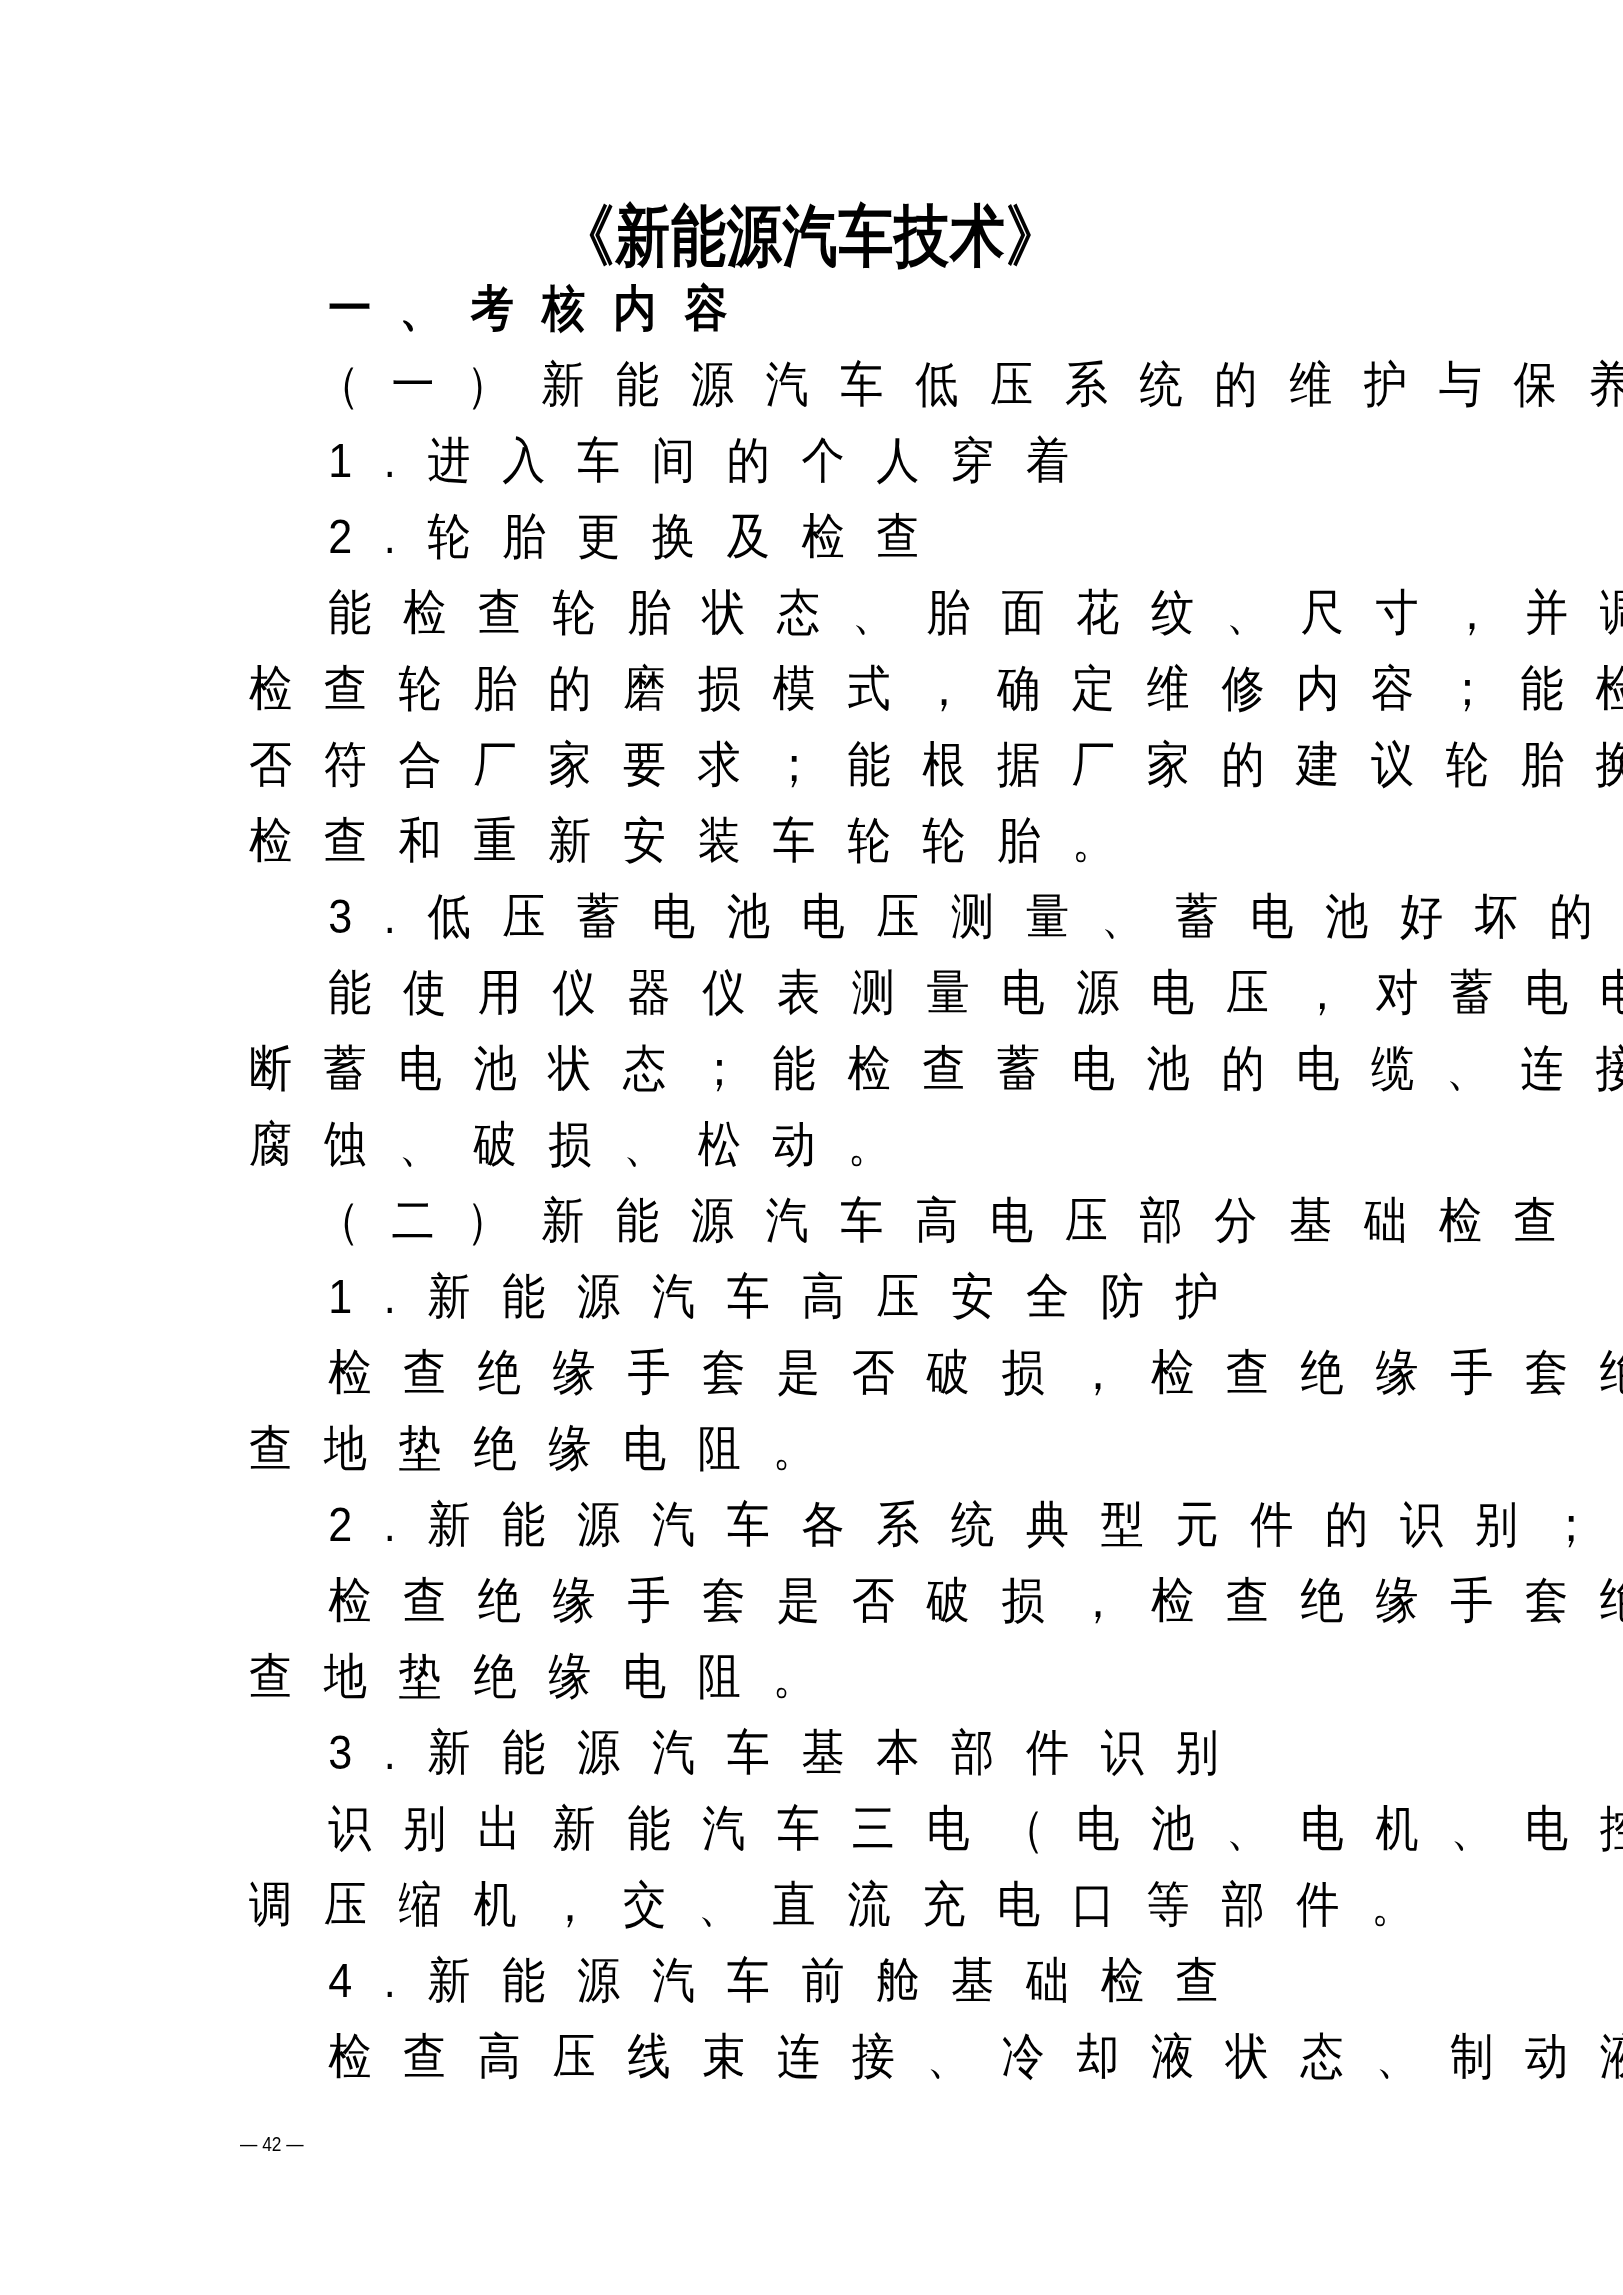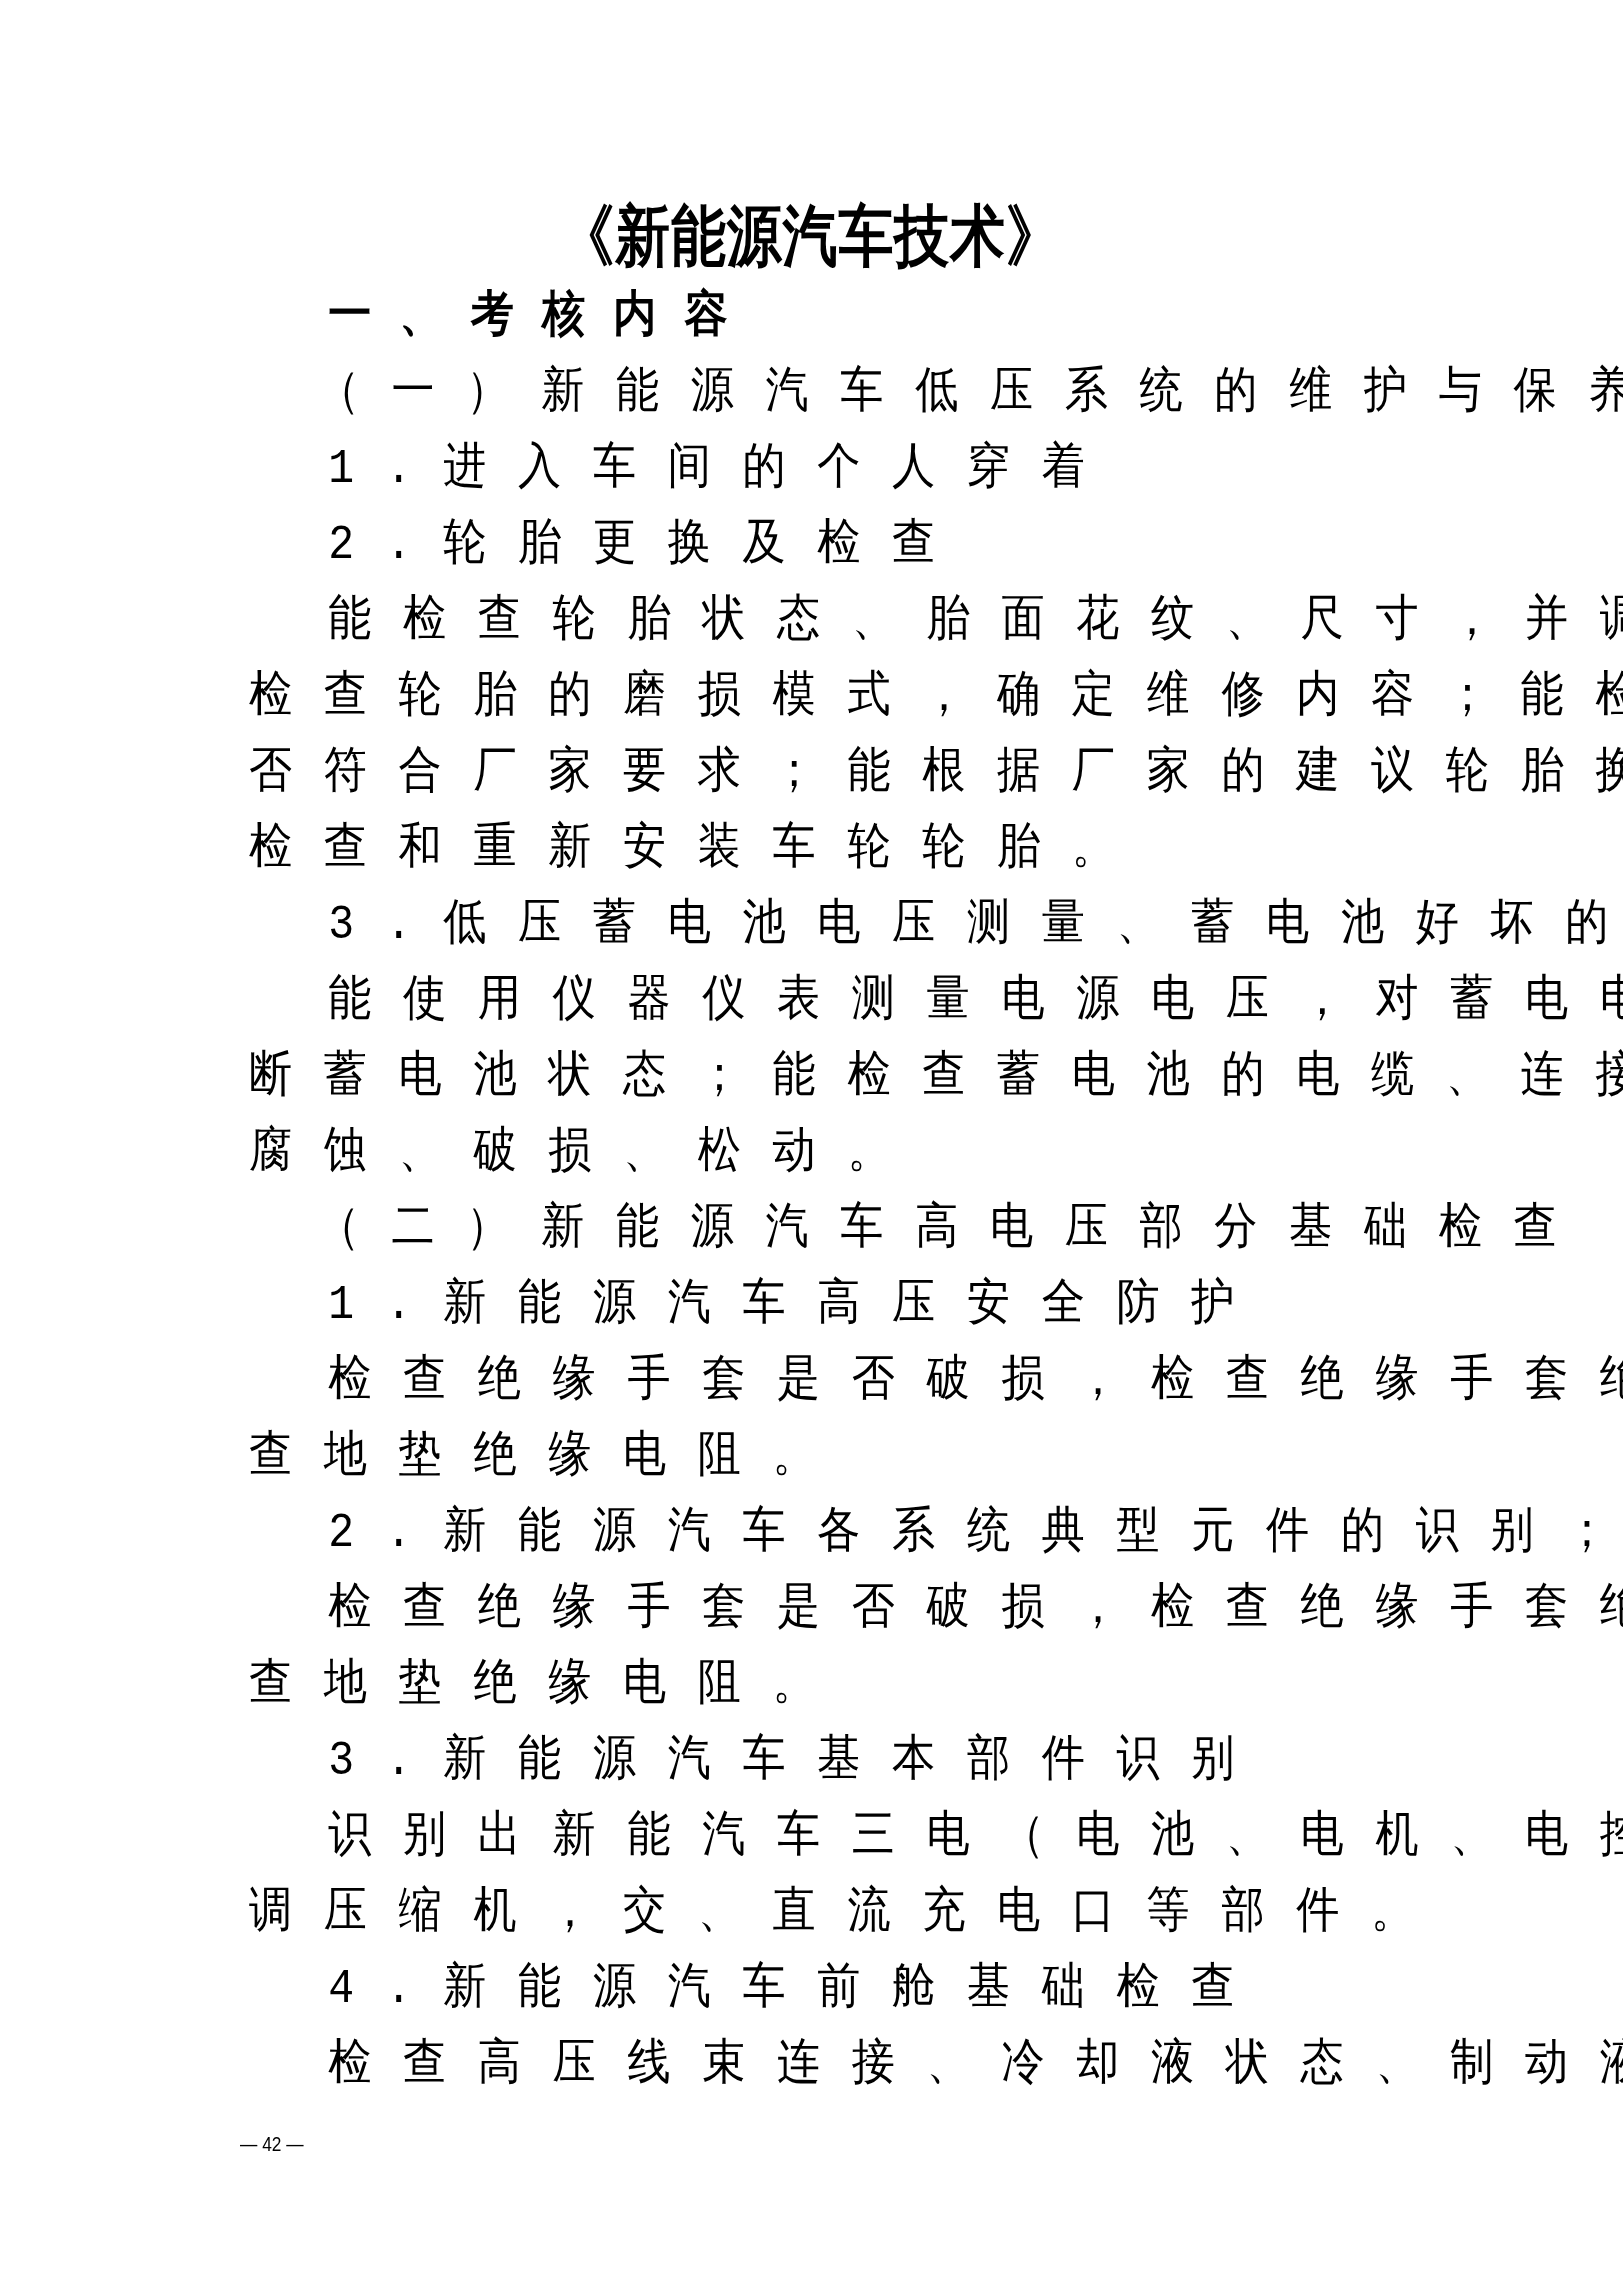--- a/index.html
+++ b/index.html
@@ -9,22 +9,22 @@
   }
   .title {
     position: absolute; left: 0; right: 0; top: 197px;
     text-align: center;
     font-family: "DejaVu Serif", "Liberation Serif", serif;
     font-size: 67px; font-weight: bold; color: #000;
     letter-spacing: 1px; line-height: 77px;
     transform: scaleX(0.82); transform-origin: center;
   }
   .body-text {
-    position: absolute; left: 249px; top: 279px; width: 1097px;
-    font-family: Liberation Mono, monospace;
+    position: absolute; left: 249px; top: 270px; width: 1097px;
+    font-family: Liberation Sans, sans-serif;
     color: #000;
   }
   .line {
     height: 76px; line-height: 76px;
     font-size: 49px; white-space: nowrap;
     letter-spacing: 36px;
     transform-origin: left center;
     transform: scaleX(0.88);
   }
   .indent { padding-left: 90px; }

